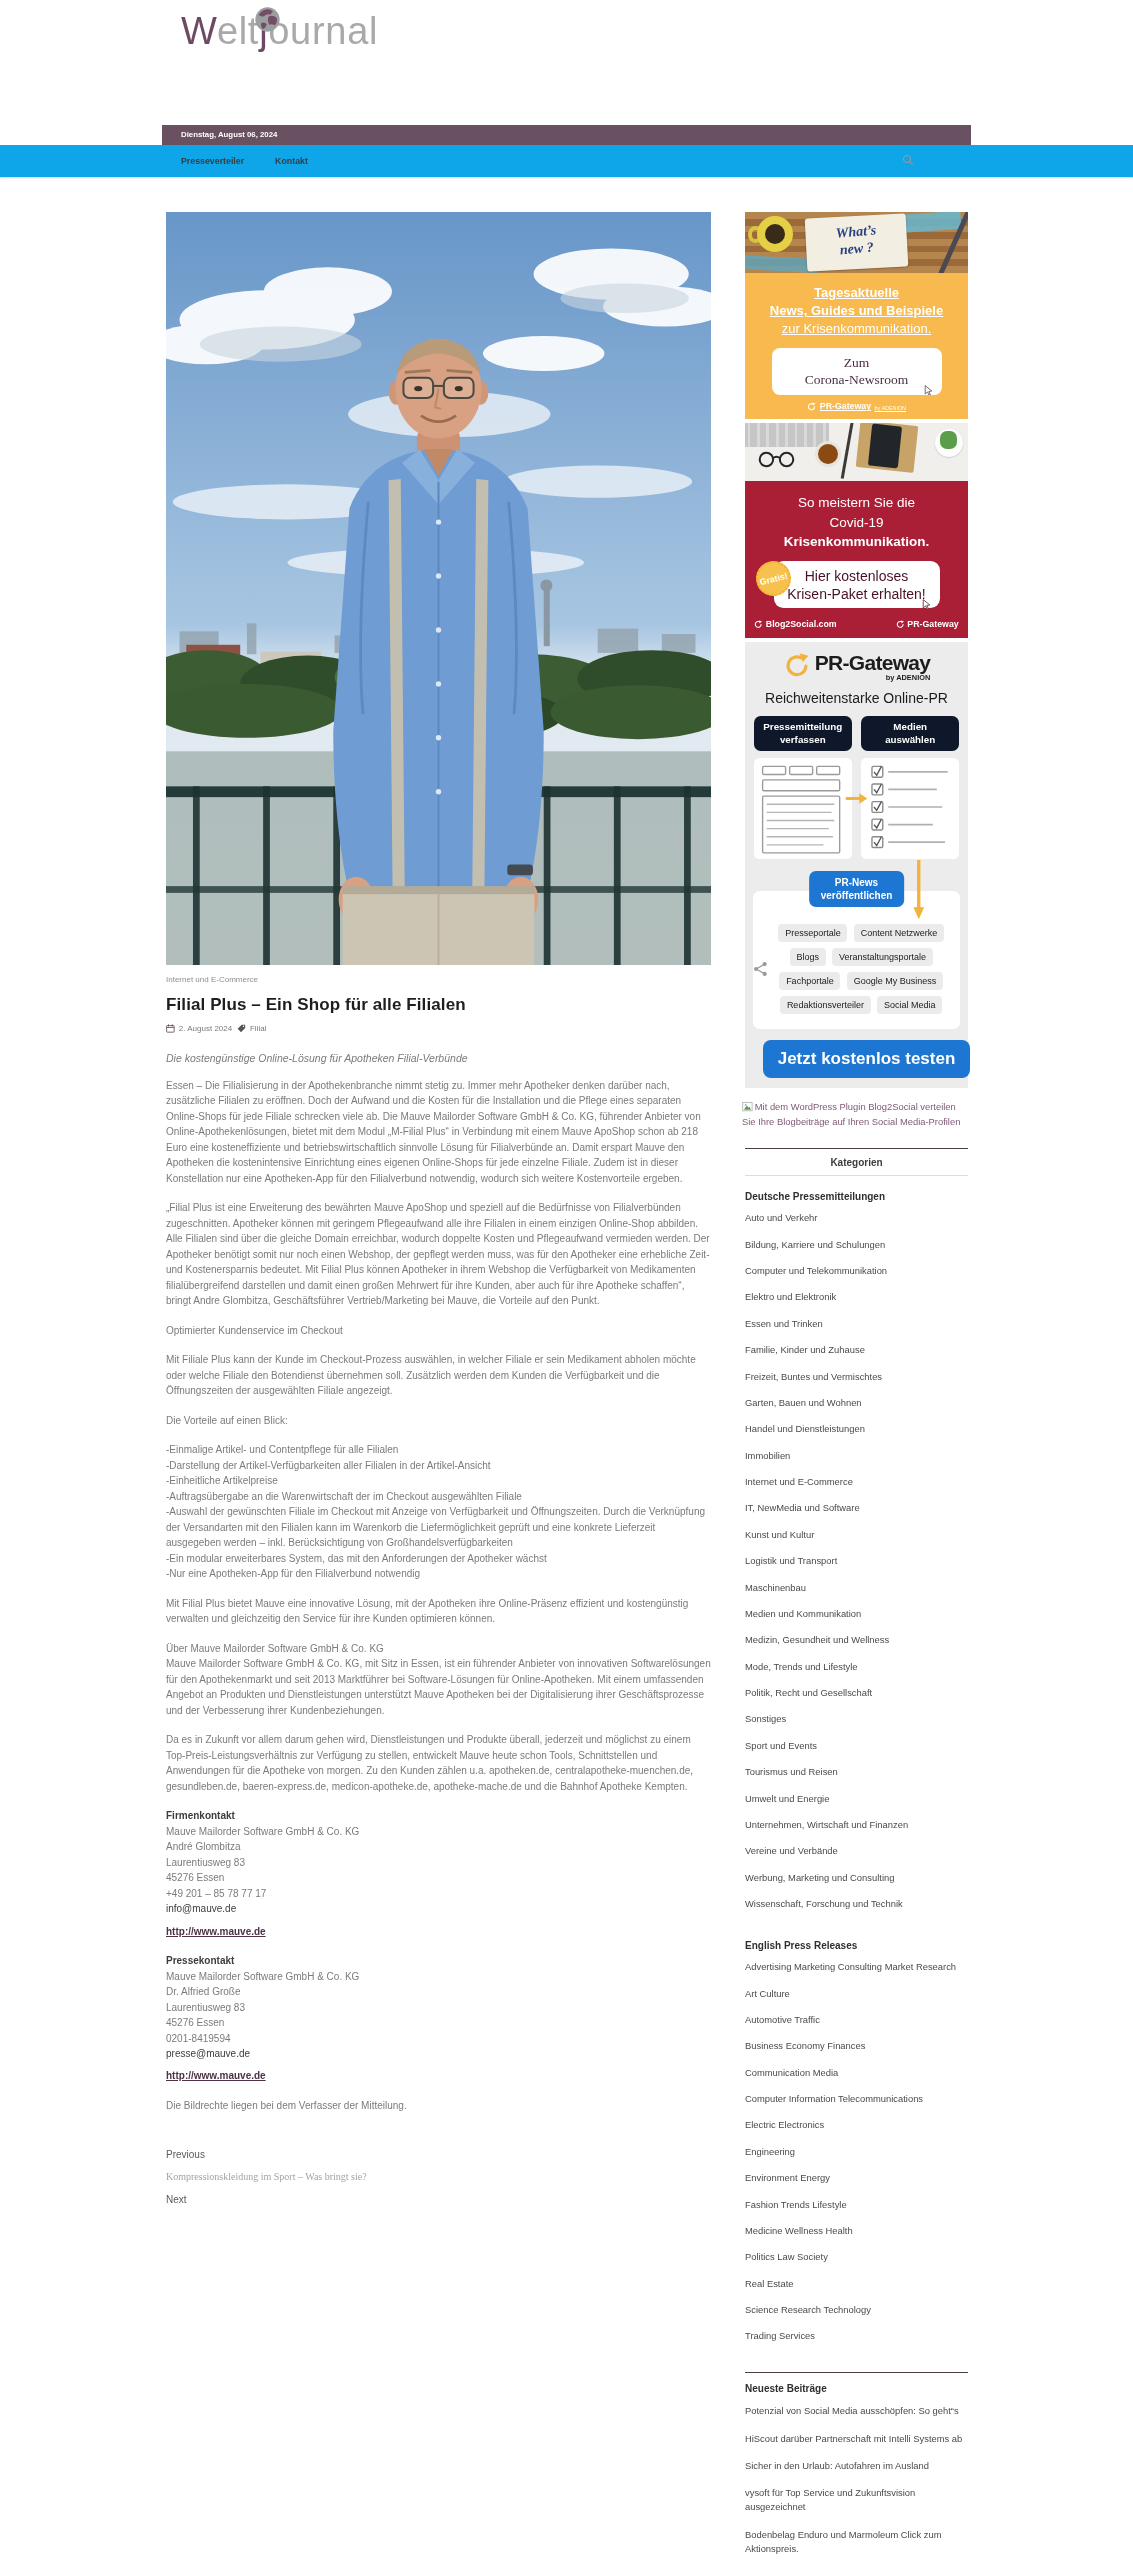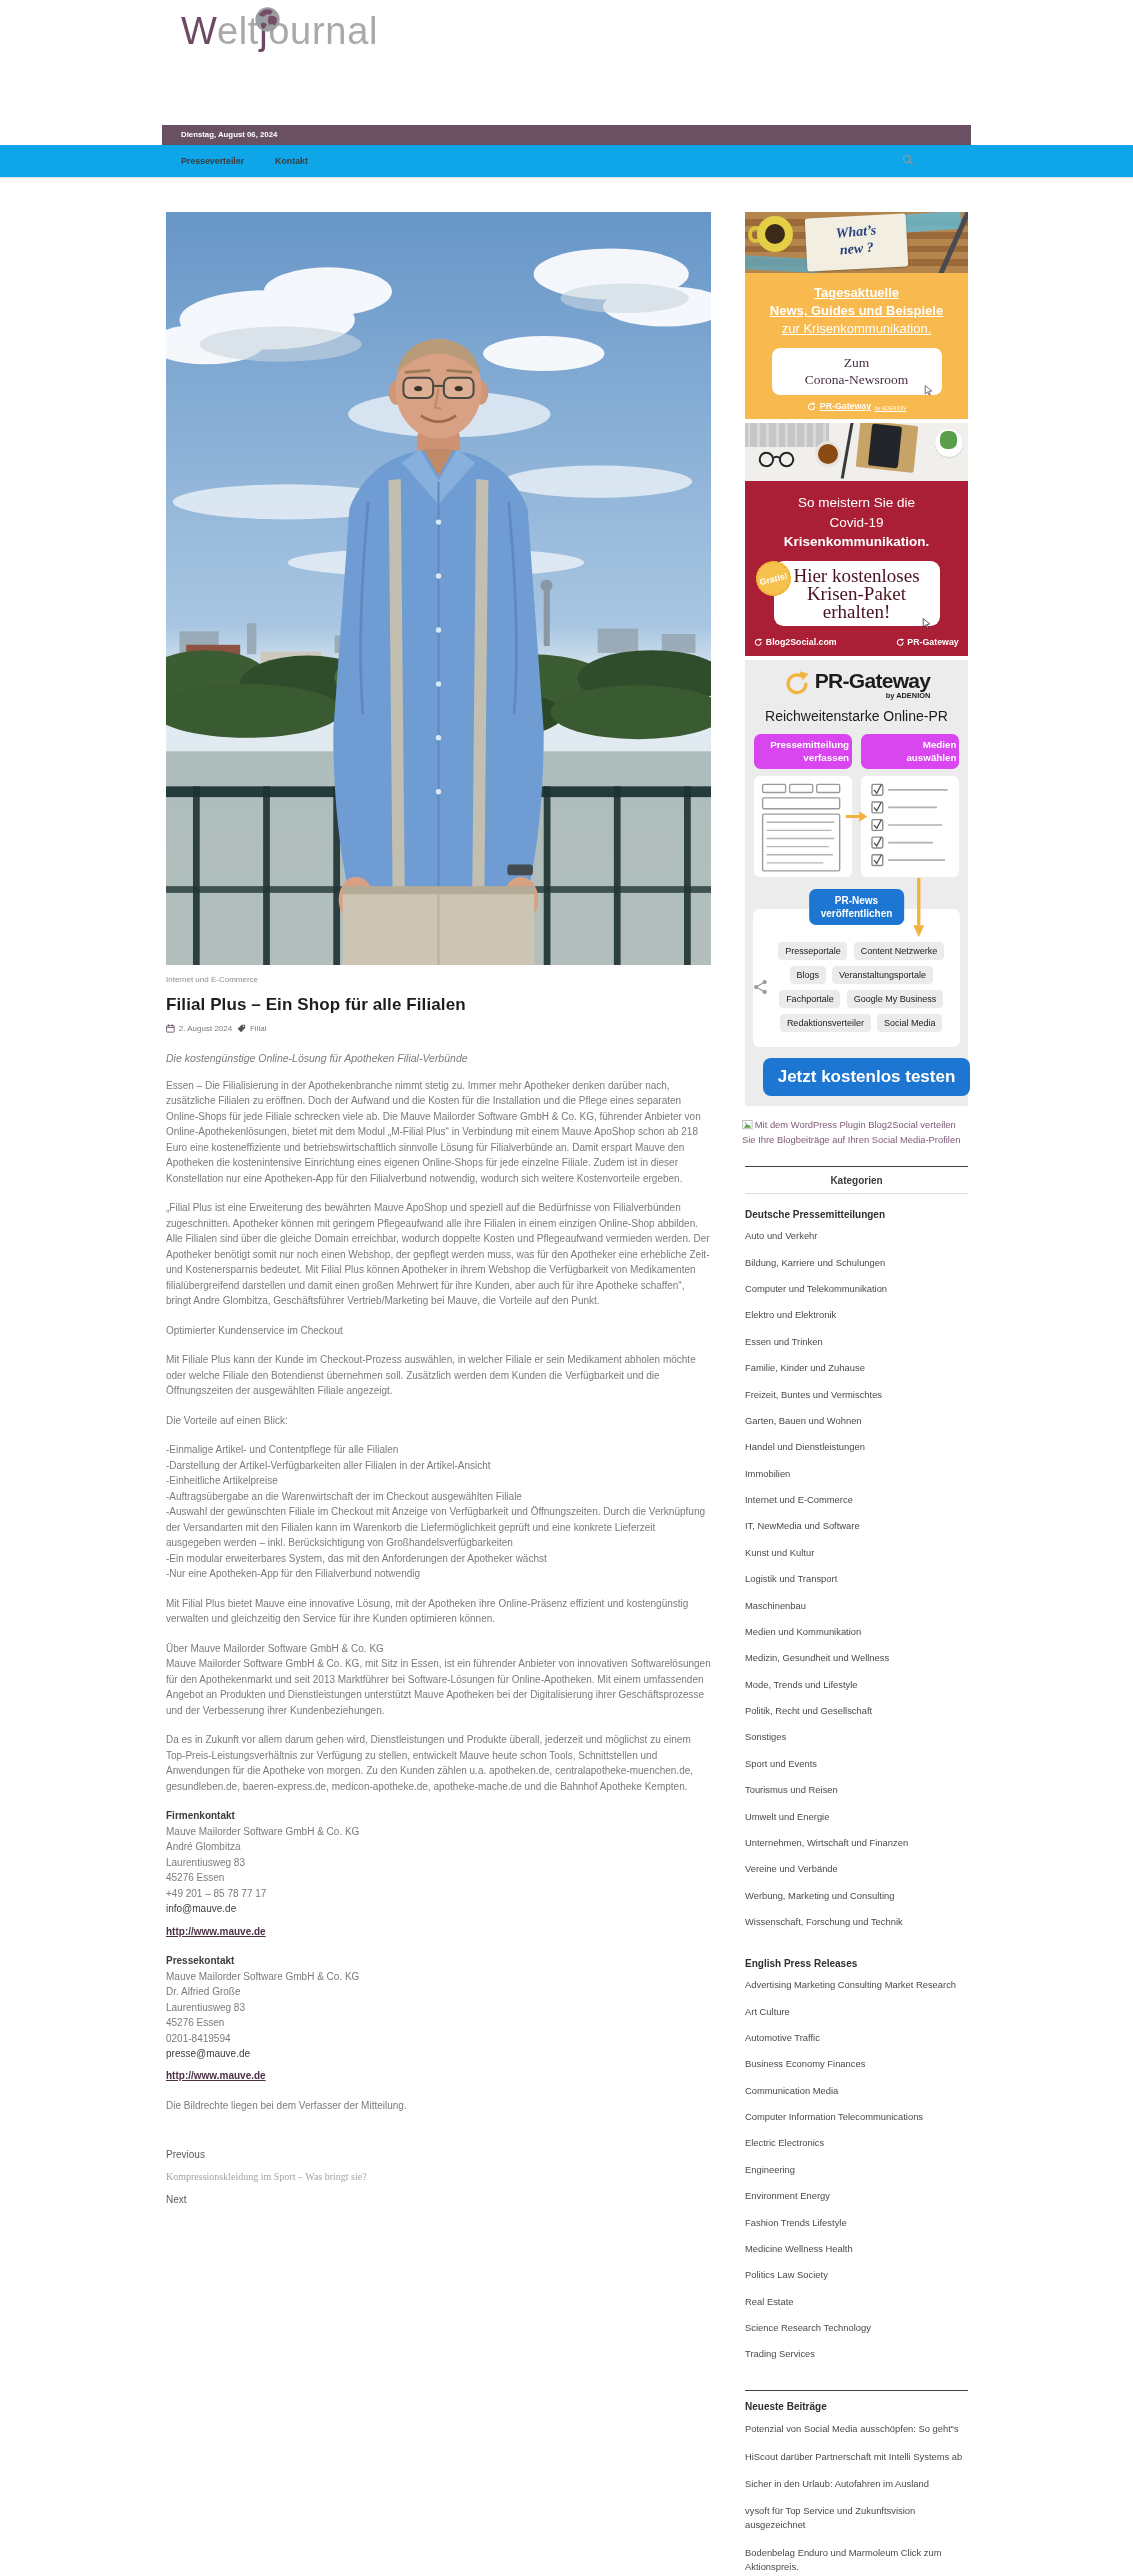--- a/index.html
+++ b/index.html
@@ -81,35 +81,35 @@
   .ad2-photo .glasses { position: absolute; left: 12px; top: 27px; width: 43px; height: 17.5px; }
   .ad2-photo .tea { position: absolute; left: 70px; top: 17.5px; width: 26px; height: 26px; border-radius: 50%; background: #8a4a12; border: 3.4px solid #e8e4dd; }
   .ad2-photo .notebook { position: absolute; left: 113px; top: 0; width: 58px; height: 47px; background: #c8a368; border-radius: 2px; transform: rotate(6deg); }
   .ad2-photo .phone { position: absolute; left: 125px; top: 1.3px; width: 30px; height: 42px; background: #22252a; border-radius: 2.7px; transform: rotate(6deg); }
   .ad2-photo .pot { position: absolute; right: 5.4px; top: 5.4px; width: 28px; height: 28px; border-radius: 50%; background: #fdfdfd; box-shadow: 0 0.7px 1.3px rgba(0,0,0,.2); }
   .ad2-photo .cactus { position: absolute; right: 10.8px; top: 8px; width: 17.5px; height: 17.5px; border-radius: 40%; background: #5a9e4a; }
   .ad2-photo .pencil { position: absolute; left: 101px; top: -5.4px; width: 3.4px; height: 61px; background: #3a3a3a; transform: rotate(10deg); }
   .ad2-body { background: #ab1f36; color: #fff; text-align: center; padding: 12px 8px 9.4px; position: relative; }
   .ad2-line { font-size: 13.5px; line-height: 19.6px; }
   .ad2-line.b { font-weight: bold; }
-  .ad2-btn { position: relative; background: #fff; border-radius: 9.4px; width: 166px; margin: 9.4px auto 10.8px; padding: 5.4px 4px; color: #4a1220; font-family: Liberation Serif, serif; font-size: 19px; line-height: 18px; border: none; cursor: pointer; display: block; }
+  .ad2-btn { position: relative; background: #fff; border-radius: 9.4px; width: 166px; margin: 9.4px auto 10.8px; padding: 5.4px 4px; color: #4a1220; font-family: Liberation Sans, sans-serif; font-size: 14px; line-height: 18px; border: none; cursor: pointer; display: block; }
   .gratis-badge { position: absolute; left: 10.8px; top: 80px; width: 35px; height: 35px; border-radius: 50%; background: #f6c14c; border: 2px dotted #f0ae2e; color: #fff; font-weight: bold; font-size: 8.8px; display: flex; align-items: center; justify-content: center; transform: rotate(-14deg); z-index: 2; }
   .ad2-brands { display: flex; justify-content: space-between; align-items: center; font-size: 8.8px; font-weight: bold; padding: 0 1.3px; }
   .brand-chunk { display: flex; align-items: center; gap: 2.7px; }
 
   
   .ad3 { background: #ececec; padding: 9.4px 8px 10.8px; cursor: pointer; }
   .ad3-logo { display: flex; align-items: flex-start; justify-content: center; gap: 4px; }
   .ad3-logo .name-wrap { text-align: right; }
   .ad3-logo .name { font-size: 21px; font-weight: bold; color: #1c1c1c; letter-spacing: -0.7px; line-height: 21.6px; }
   .ad3-logo .sub { font-size: 7.4px; font-weight: bold; color: #1c1c1c; }
   .ad3-headline { text-align: center; font-size: 14px; color: #1c1c1c; margin: 8px 0 9.4px; }
   .ad3-steps { display: flex; gap: 9.4px; justify-content: center; position: relative; }
   .step { width: 98px; }
-  .step-btn { background: #d946ef; color: #fff; font-size: 9.8px; font-weight: bold; text-align: right; border-radius: 6.7px; padding: 4.7px 2.7px; line-height: 13px; border: none; width: 100%; cursor: pointer; }
+  .step-btn { background: #0f172a; color: #fff; font-size: 9.8px; font-weight: bold; text-align: center; border-radius: 6.7px; padding: 4.7px 2.7px; line-height: 13px; border: none; width: 100%; cursor: pointer; }
   .step-card { background: #fff; border-radius: 5.4px; height: 101px; margin-top: 6.7px; padding: 2.7px; }
   .arrow-right { position: absolute; left: 50%; top: 76px; transform: translateX(-50%); }
   .publish-wrap { position: relative; margin-top: 32px; }
   .arrow-down { position: absolute; top: -31px; right: 35px; z-index: 1; }
   .publish-btn { position: absolute; top: -20px; left: 50%; transform: translateX(-50%); background: #1d76d2; color: #fff; font-size: 10px; font-weight: bold; text-align: center; border-radius: 6.7px; padding: 4.7px 12px; line-height: 13.5px; border: none; z-index: 2; cursor: pointer; white-space: nowrap; }
   .chip-panel { background: #fff; border-radius: 6.7px; padding: 27px 5.4px 9.4px; position: relative; }
   .share-ico { position: absolute; left: 0px; top: 70px; }
   .chip-row { display: flex; justify-content: center; gap: 6.7px; margin: 6px 0; padding-left: 9.4px; }
   .chip { background: #ebebeb; border-radius: 4px; font-size: 9px; color: #1c1c1c; padding: 4px 6.7px; white-space: nowrap; cursor: pointer; }
   .ad3-cta { display: block; width: 100%; background: #1d76d2; color: #fff; font-size: 17px; font-weight: bold; text-align: center; border-radius: 8px; padding: 8.8px 2.7px; border: none; margin-top: 10.8px; cursor: pointer; margin-left: 10px; }

